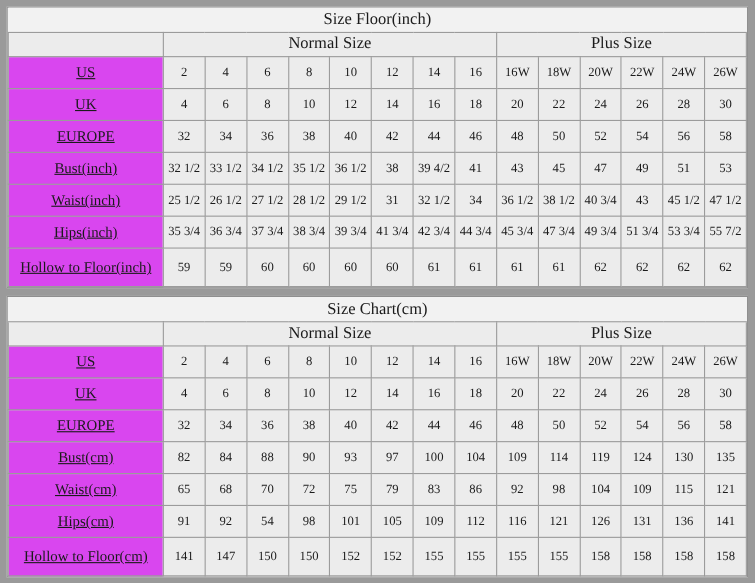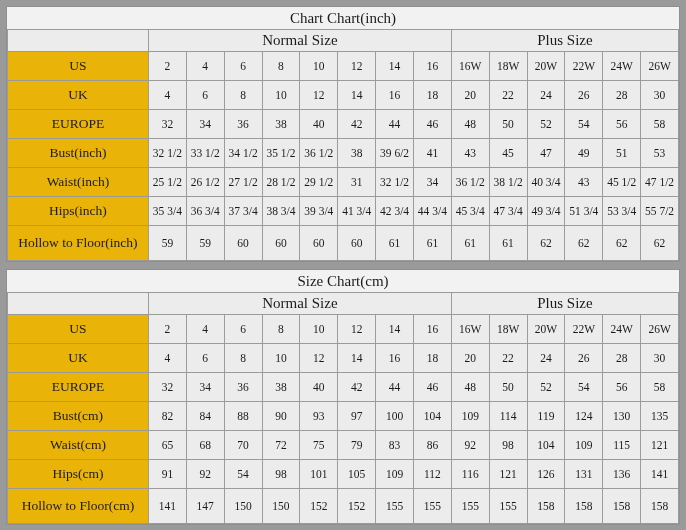--- a/index.html
+++ b/index.html
@@ -49,22 +49,23 @@
   .title-cell {
     height: 22px;
   }
   .group-row td {
     font-size: 15px;
     height: 21px;
     background: #ececec;
   }
   .label-cell {
     font-size: 13.5px;
-    background: #eab308;
+    background: #d946ef;
     height: 28px;
+    text-decoration: underline;
   }
   .data-cell {
     font-size: 11.5px;
     background: #ececec;
     height: 28px;
   }
   .blank-cell {
     background: #f2f2f2;
     border-top: none;
   }
@@ -93,21 +94,21 @@
           <col style="width:5.64%">
         <col style="width:5.64%">
           <col style="width:5.64%">
           <col style="width:5.64%">
           <col style="width:5.64%">
         <col style="width:5.64%">
           <col style="width:5.64%">
       </colgroup>
       <tbody>
         <tr class="title-row">
-          <td class="title-cell" colspan="15">Chart Chart(inch)</td>
+          <td class="title-cell" colspan="15">Size Floor(inch)</td>
         </tr>
         <tr class="group-row">
           <td class="blank-cell"></td>
           <td class="normal-head" colspan="8">Normal Size</td>
           <td class="plus-head" colspan="6">Plus Size</td>
         </tr>
 
         <tr>
           <td class="label-cell">US</td>
           <td class="data-cell">2</td>
@@ -163,21 +164,21 @@
         </tr>
 
         <tr>
           <td class="label-cell">Bust(inch)</td>
           <td class="data-cell">32 1/2</td>
           <td class="data-cell">33 1/2</td>
           <td class="data-cell">34 1/2</td>
           <td class="data-cell">35 1/2</td>
           <td class="data-cell">36 1/2</td>
           <td class="data-cell">38</td>
-          <td class="data-cell">39 6/2</td>
+          <td class="data-cell">39 4/2</td>
           <td class="data-cell">41</td>
           <td class="data-cell">43</td>
           <td class="data-cell">45</td>
           <td class="data-cell">47</td>
           <td class="data-cell">49</td>
           <td class="data-cell">51</td>
           <td class="data-cell">53</td>
         </tr>
 
         <tr>

